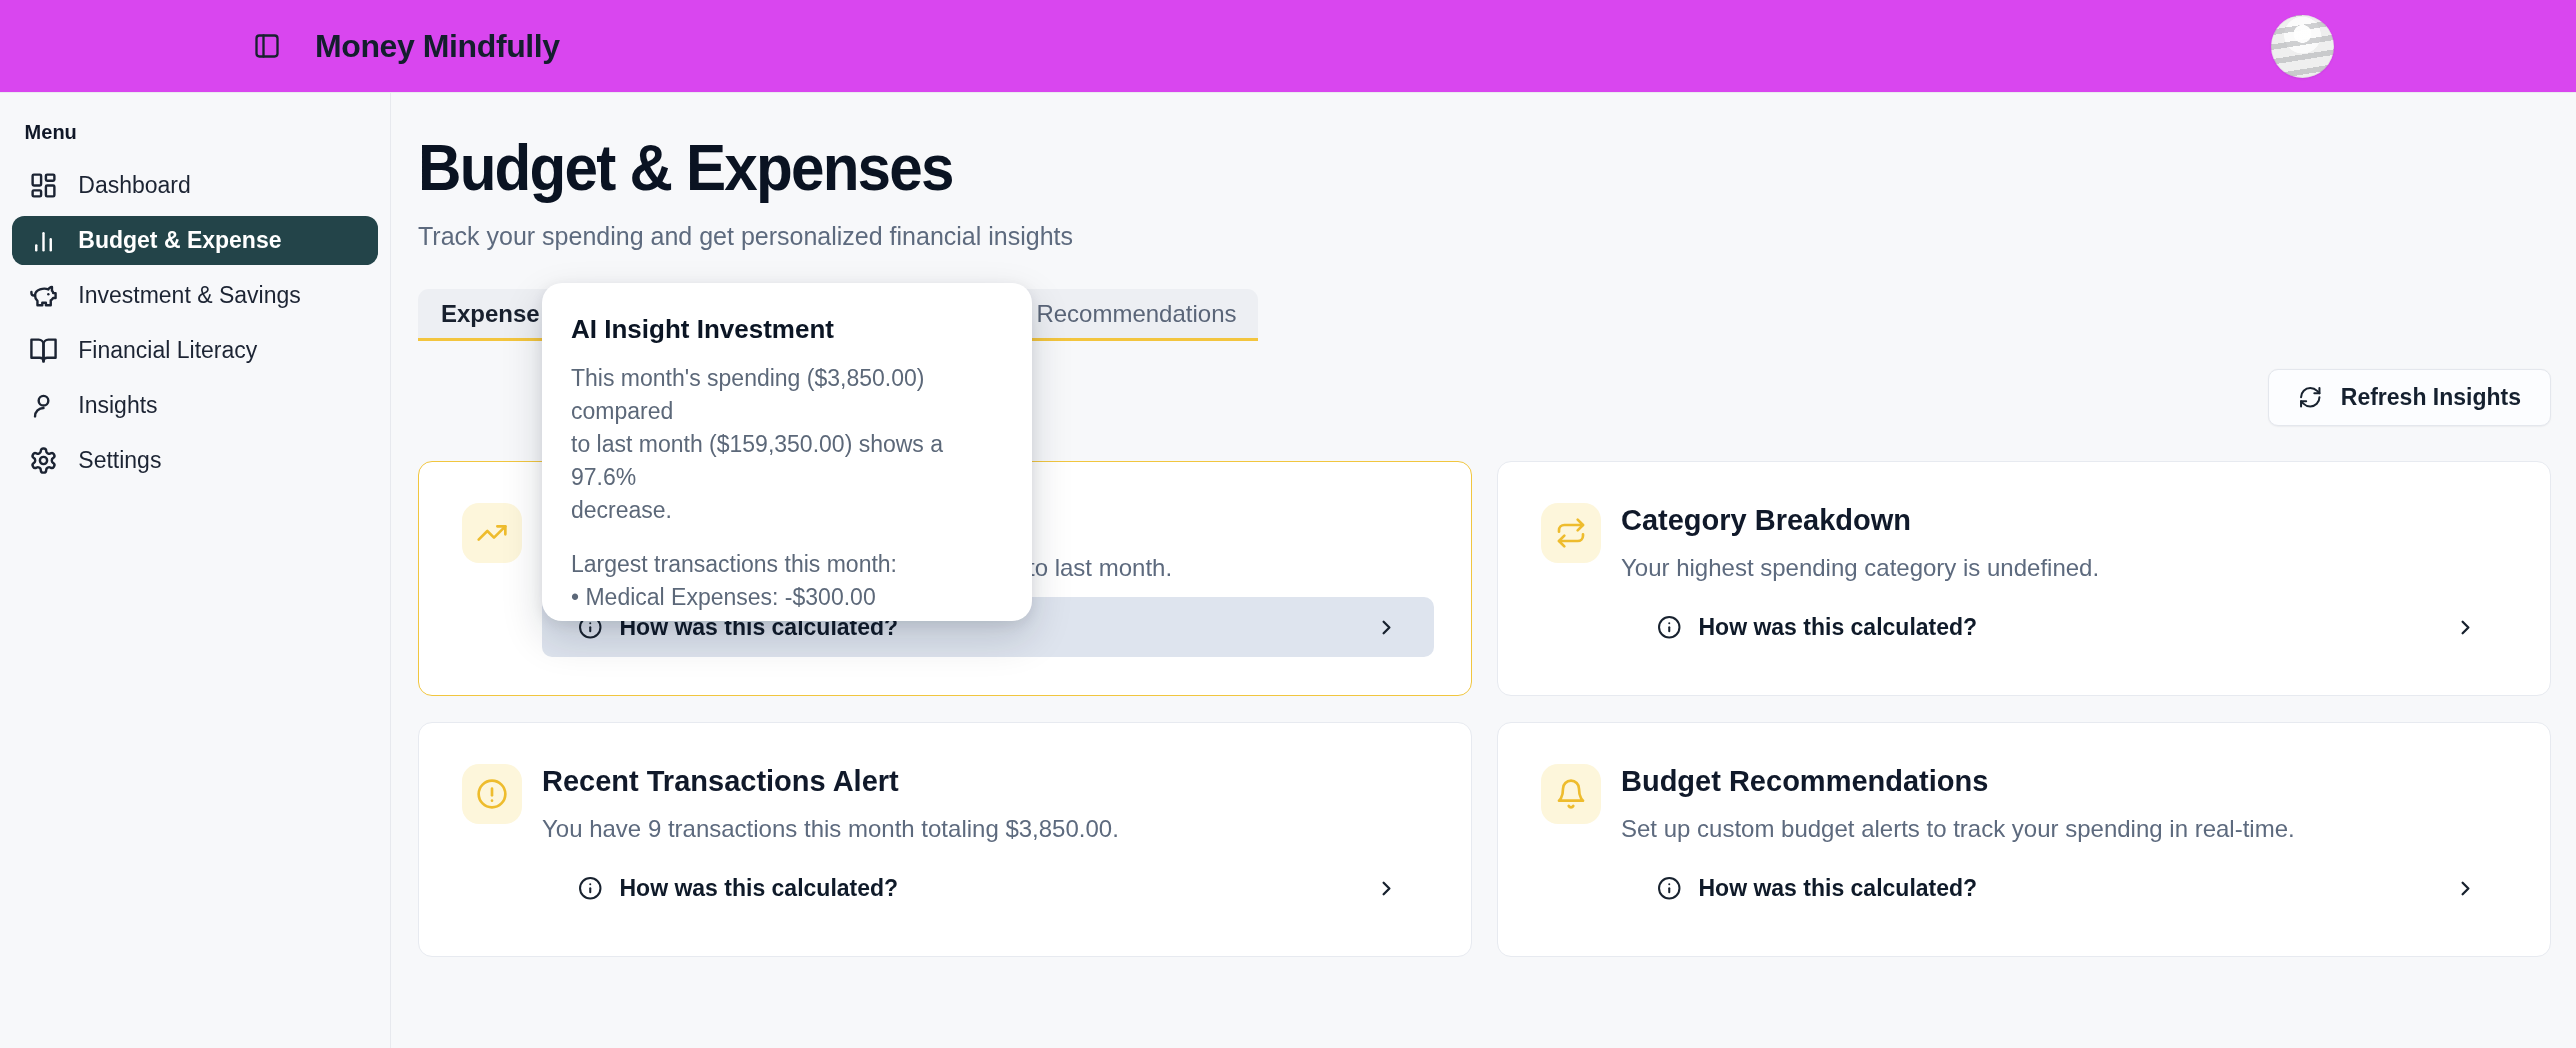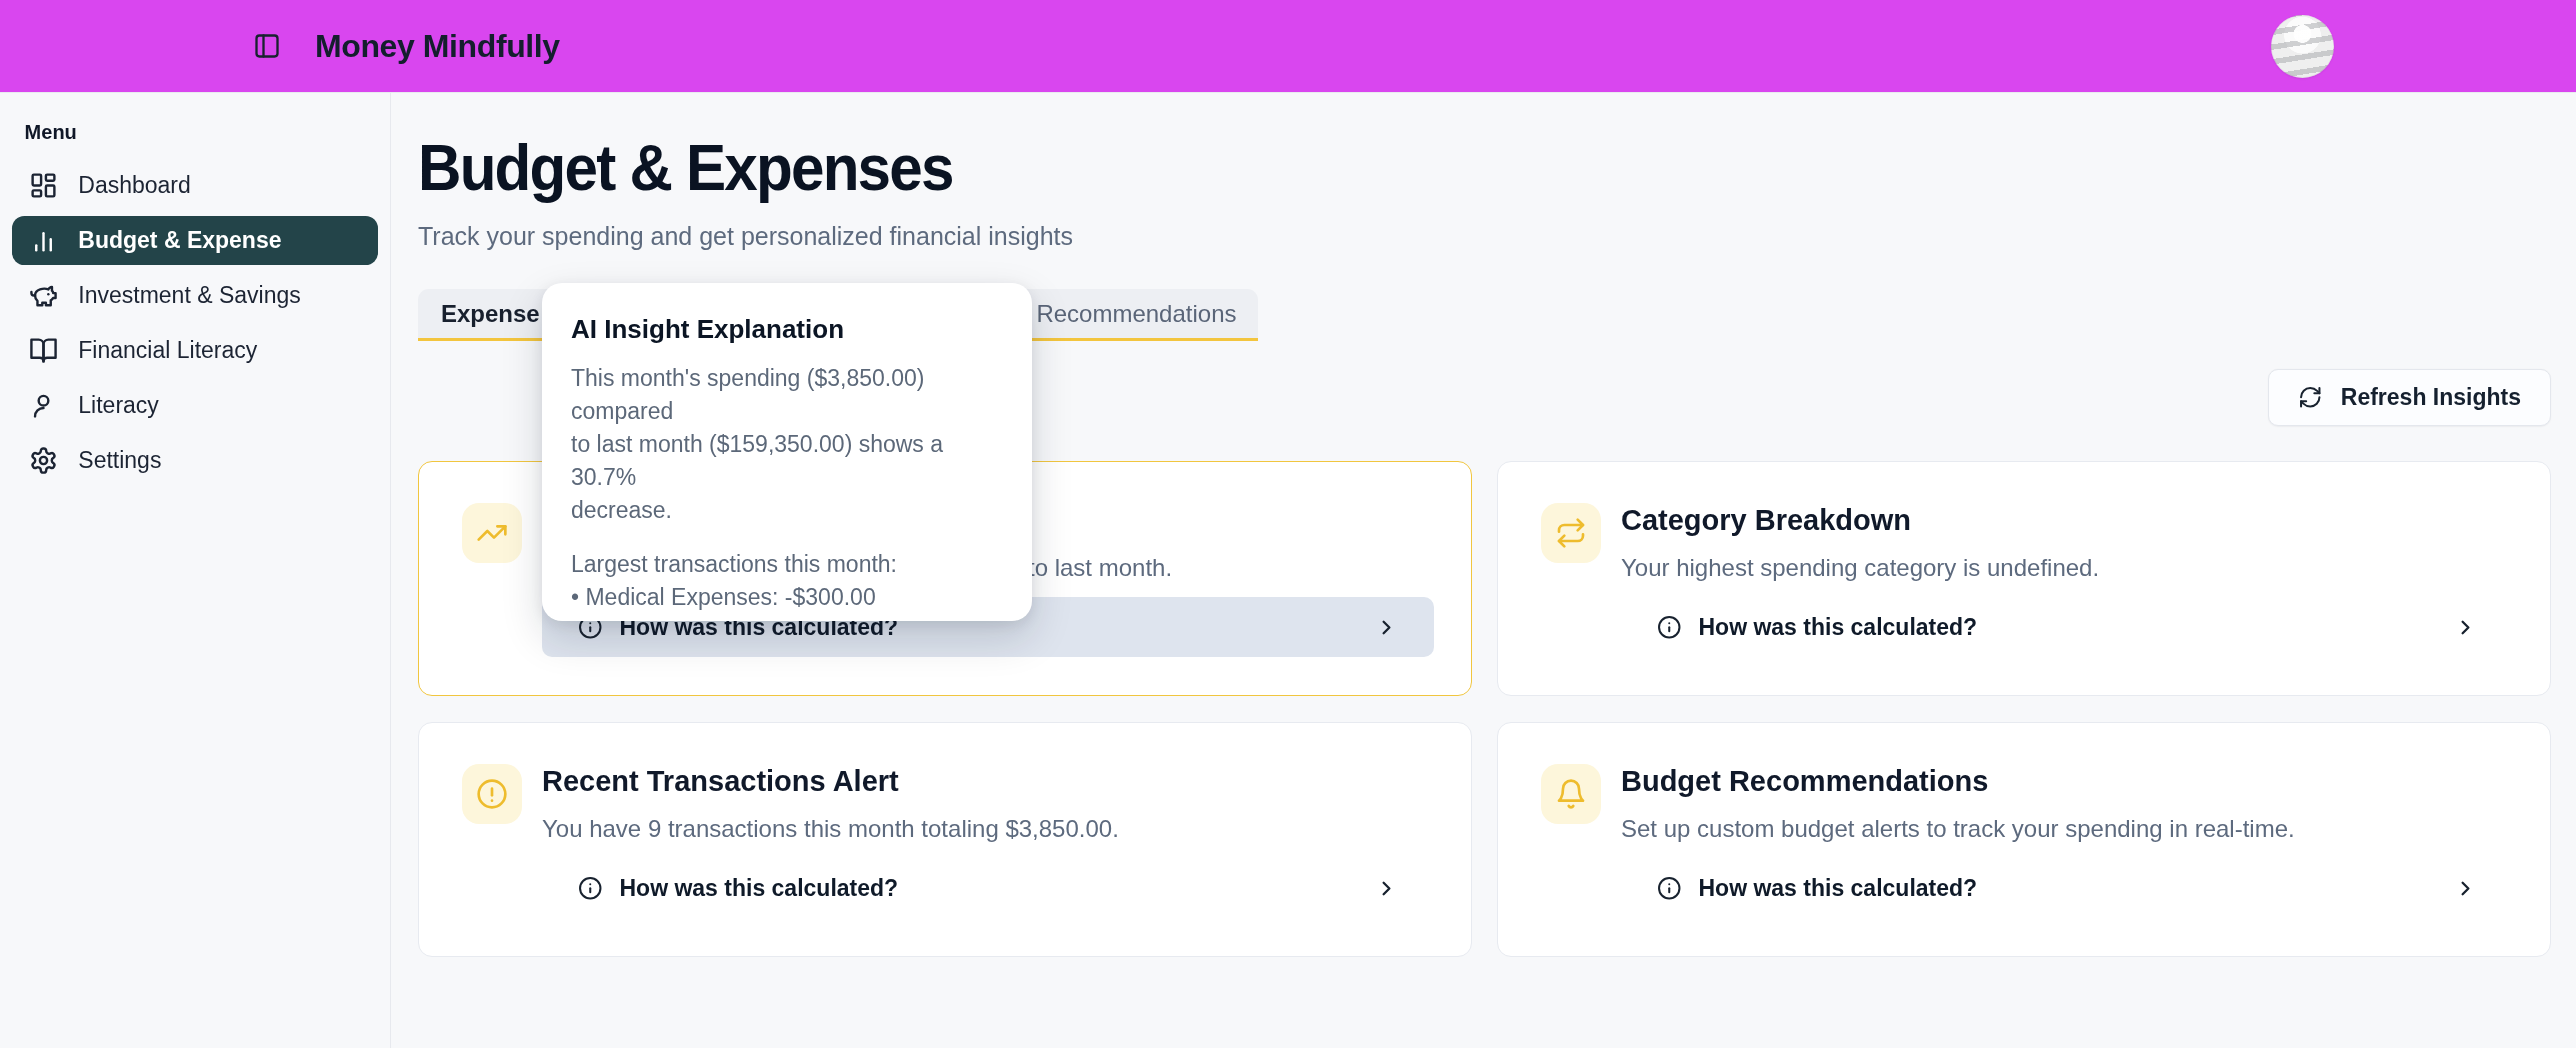--- a/index.html
+++ b/index.html
@@ -179,21 +179,21 @@
           <span>Financial Literacy</span>
         </div>
 
         <div class="nav-item">
           <span class="ic">
             <svg viewBox="0 0 24 24" fill="none" stroke="currentColor" stroke-width="2" stroke-linecap="round" stroke-linejoin="round">
                 <circle cx="12" cy="8" r="4"></circle>
                 <path d="M5 21c0-3.9 3.1-7 7-7"></path>
               </svg>
           </span>
-          <span>Literacy</span>
+          <span>Insights</span>
         </div>
 
         <div class="nav-item">
           <span class="ic">
             <svg viewBox="0 0 24 24" fill="none" stroke="currentColor" stroke-width="2" stroke-linecap="round" stroke-linejoin="round">
                 <path d="M12.22 2h-.44a2 2 0 0 0-2 2v.18a2 2 0 0 1-1 1.73l-.43.25a2 2 0 0 1-2 0l-.15-.08a2 2 0 0 0-2.73.73l-.22.38a2 2 0 0 0 .73 2.73l.15.1a2 2 0 0 1 1 1.72v.51a2 2 0 0 1-1 1.74l-.15.09a2 2 0 0 0-.73 2.73l.22.38a2 2 0 0 0 2.73.73l.15-.08a2 2 0 0 1 2 0l.43.25a2 2 0 0 1 1 1.73V20a2 2 0 0 0 2 2h.44a2 2 0 0 0 2-2v-.18a2 2 0 0 1 1-1.73l.43-.25a2 2 0 0 1 2 0l.15.08a2 2 0 0 0 2.73-.73l.22-.39a2 2 0 0 0-.73-2.73l-.15-.08a2 2 0 0 1-1-1.74v-.5a2 2 0 0 1 1-1.74l.15-.09a2 2 0 0 0 .73-2.73l-.22-.38a2 2 0 0 0-2.73-.73l-.15.08a2 2 0 0 1-2 0l-.43-.25a2 2 0 0 1-1-1.73V4a2 2 0 0 0-2-2z"></path>
                 <circle cx="12" cy="12" r="3"></circle>
               </svg>
           </span>
           <span>Settings</span>
@@ -350,24 +350,24 @@
               </span>
             </div>
           </div>
         </div>
 
       </div>
     </div>
   </div>
 
   <div class="popover">
-    <div class="popover-title">AI Insight Explanation</div>
+    <div class="popover-title">AI Insight Investment</div>
     <div class="popover-text">
       <div>This month's spending ($3,850.00) compared</div>
-      <div>to last month ($159,350.00) shows a 30.7%</div>
+      <div>to last month ($159,350.00) shows a 97.6%</div>
       <div>decrease.</div>
     </div>
     <div class="popover-text2">
       <div>Largest transactions this month:</div>
       <div>• Medical Expenses: -$300.00</div>
 
     </div>
   </div>
 
 </div>

